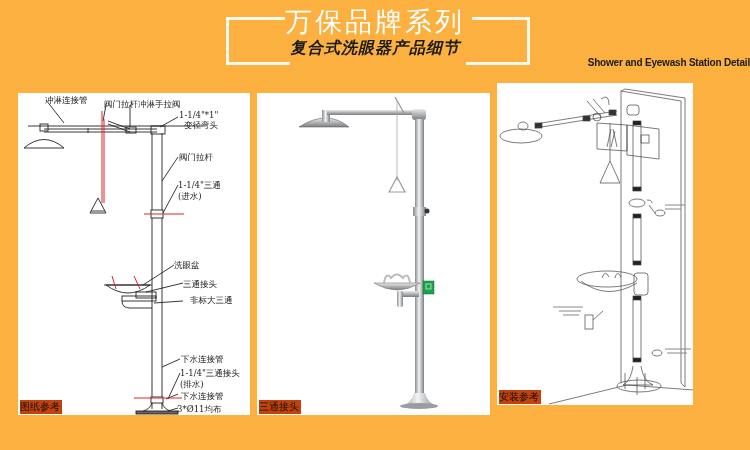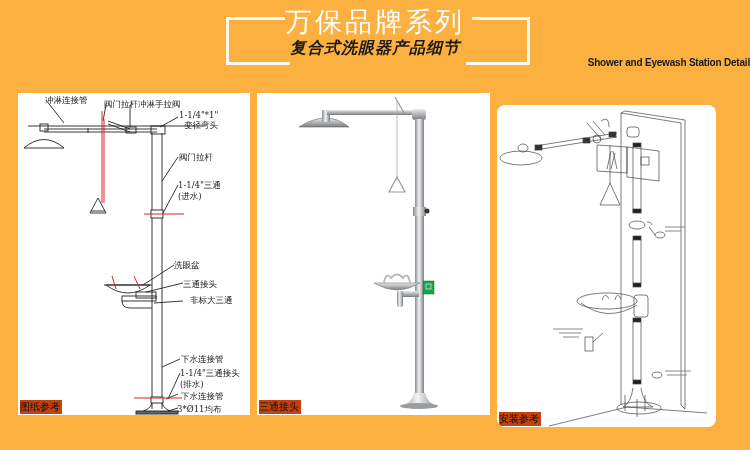--- a/index.html
+++ b/index.html
@@ -19,21 +19,21 @@
   }
   .title-en {
     position: absolute; left: 0; width: 750px; top: 57px; text-align: right;
     color: #1A1A1A; font-size: 10px; font-weight: bold; letter-spacing: -0.2px;
     font-family: "Liberation Sans", sans-serif;
   }
 
   .panel { position: absolute; background: #FFFFFF; overflow: hidden; }
   #panel-drawing { left: 18px; top: 93px; width: 232px; height: 322px; }
   #panel-product { left: 257px; top: 93px; width: 233px; height: 322px; }
-  #panel-install { left: 497px; top: 105px; width: 219px; height: 322px; border-radius: 8px; }
+  #panel-install { left: 497px; top: 83px; width: 196px; height: 322px; }
 
   .panel svg { position: absolute; left: 0; top: 0; }
   .caption {
     position: absolute; left: 2px; bottom: 1px; font-size: 10px; color: #111;
     background: #c2410c; padding-right: 2px;
   }
   .lbl {
     position: absolute; font-size: 8.5px; color: #222; white-space: nowrap;
     font-family: "DejaVu Serif", serif; line-height: 1;
   }

